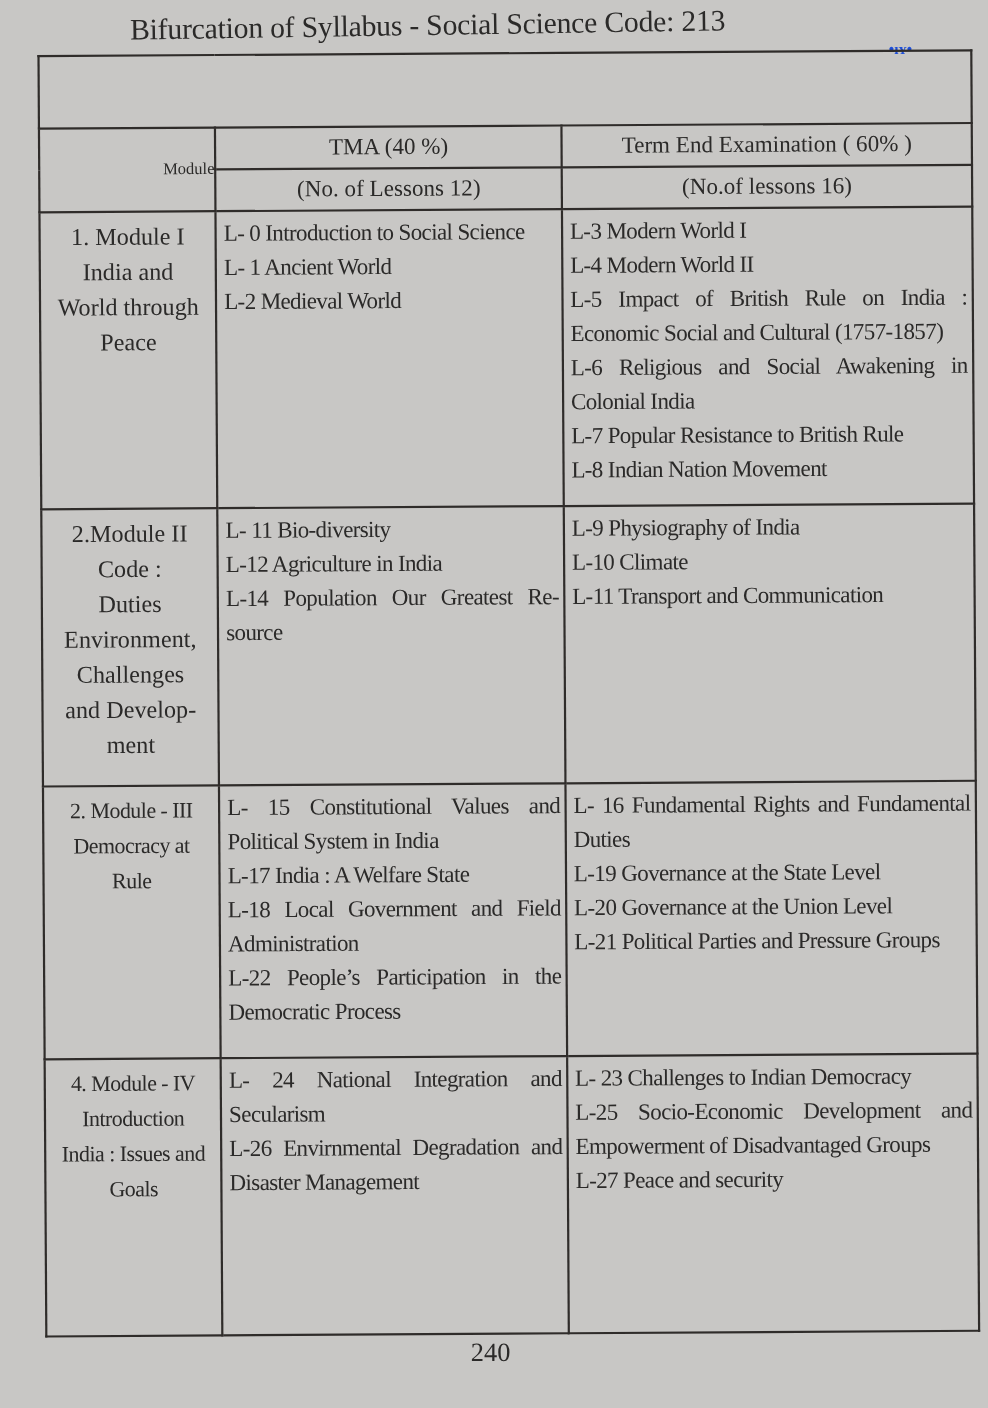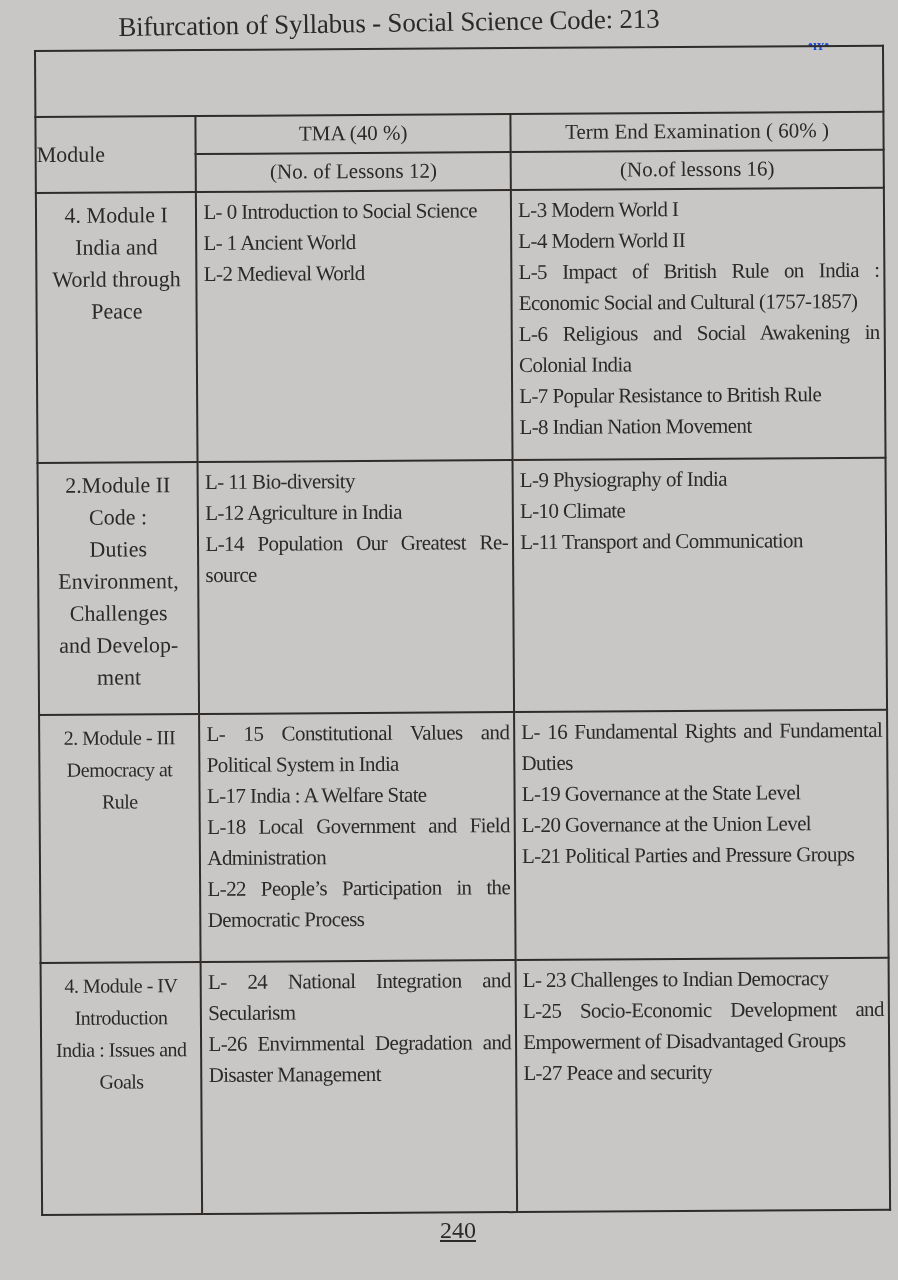--- a/index.html
+++ b/index.html
@@ -54,22 +54,22 @@
     padding: 0;
   }
   .empty-row td {
     height: 64px;
   }
   .col-module { width: 160px; }
   .col-tma { width: 314px; }
   .col-tee { width: 372px; }
   .hdr-module {
     vertical-align: middle;
-    text-align: left;
-    font-size: 22px;
+    text-align: right;
+    font-size: 15px;
   }
   .hdr-cell {
     text-align: center;
     font-size: 21px;
     height: 36px;
     vertical-align: middle;
     line-height: 1.1;
   }
   .module-cell {
     text-align: center;
@@ -90,24 +90,23 @@
   }
   .lesson {
     display: block;
   }
   .row-m1 td { height: 262px; }
   .row-m2 td { height: 244px; }
   .row-m3 td { height: 240px; }
   .row-m4 td { height: 244px; }
   .page-number {
     position: absolute;
-    left: 440px;
+    left: 428px;
     top: 1217px;
     font-size: 24px;
-    text-decoration: underline;
   }
 </style>
 </head>
 <body>
 
 <div class="smudge">•ıʏ•</div>
 
 <div class="page-title">Bifurcation of Syllabus - Social Science Code: 213</div>
 
 <div class="table-wrap">
@@ -126,21 +125,21 @@
       <th class="hdr-cell">TMA (40 %)</th>
       <th class="hdr-cell">Term End Examination ( 60% )</th>
     </tr>
     <tr>
       <th class="hdr-cell">(No. of Lessons 12)</th>
       <th class="hdr-cell">(No.of lessons 16)</th>
     </tr>
 
     <tr class="row-m1">
       <td class="module-cell">
-        <span class="lesson">4. Module I</span>
+        <span class="lesson">1. Module I</span>
         <span class="lesson">India and</span>
         <span class="lesson">World through</span>
         <span class="lesson">Peace</span>
       </td>
       <td class="lessons-cell">
         <span class="lesson">L- 0 Introduction to Social Science</span>
         <span class="lesson">L- 1 Ancient World</span>
         <span class="lesson">L-2 Medieval World</span>
       </td>
       <td class="lessons-cell">

